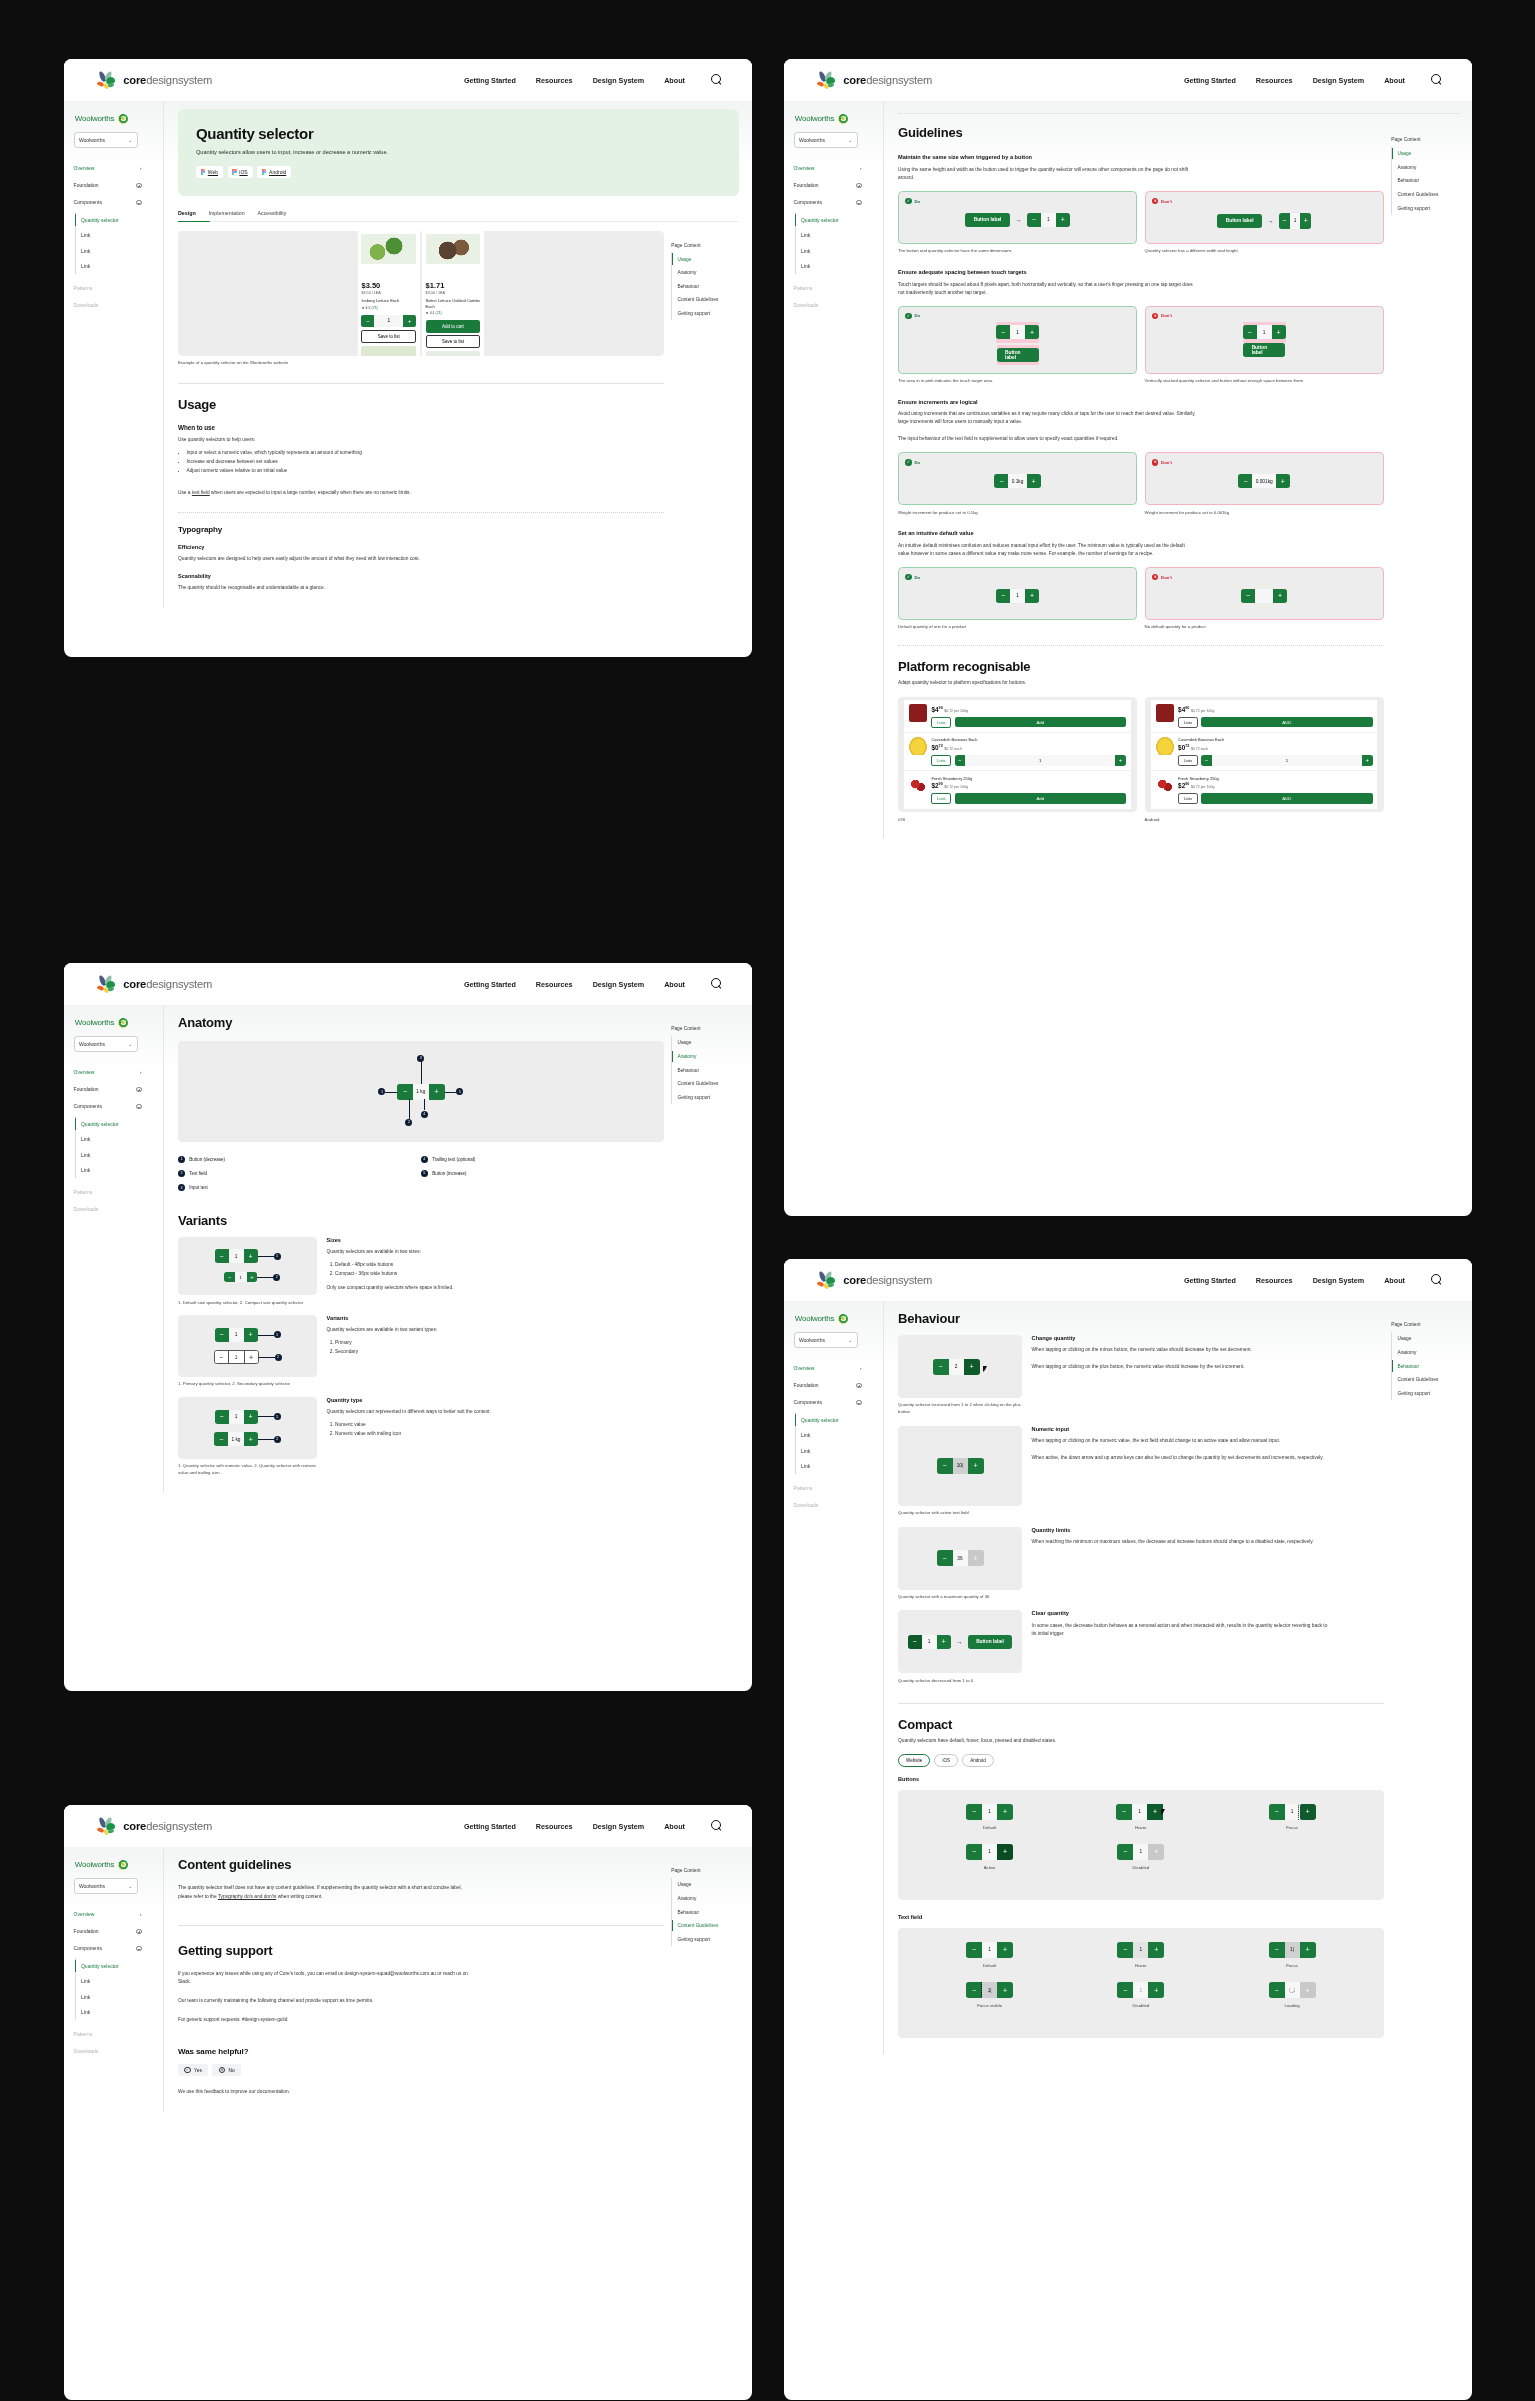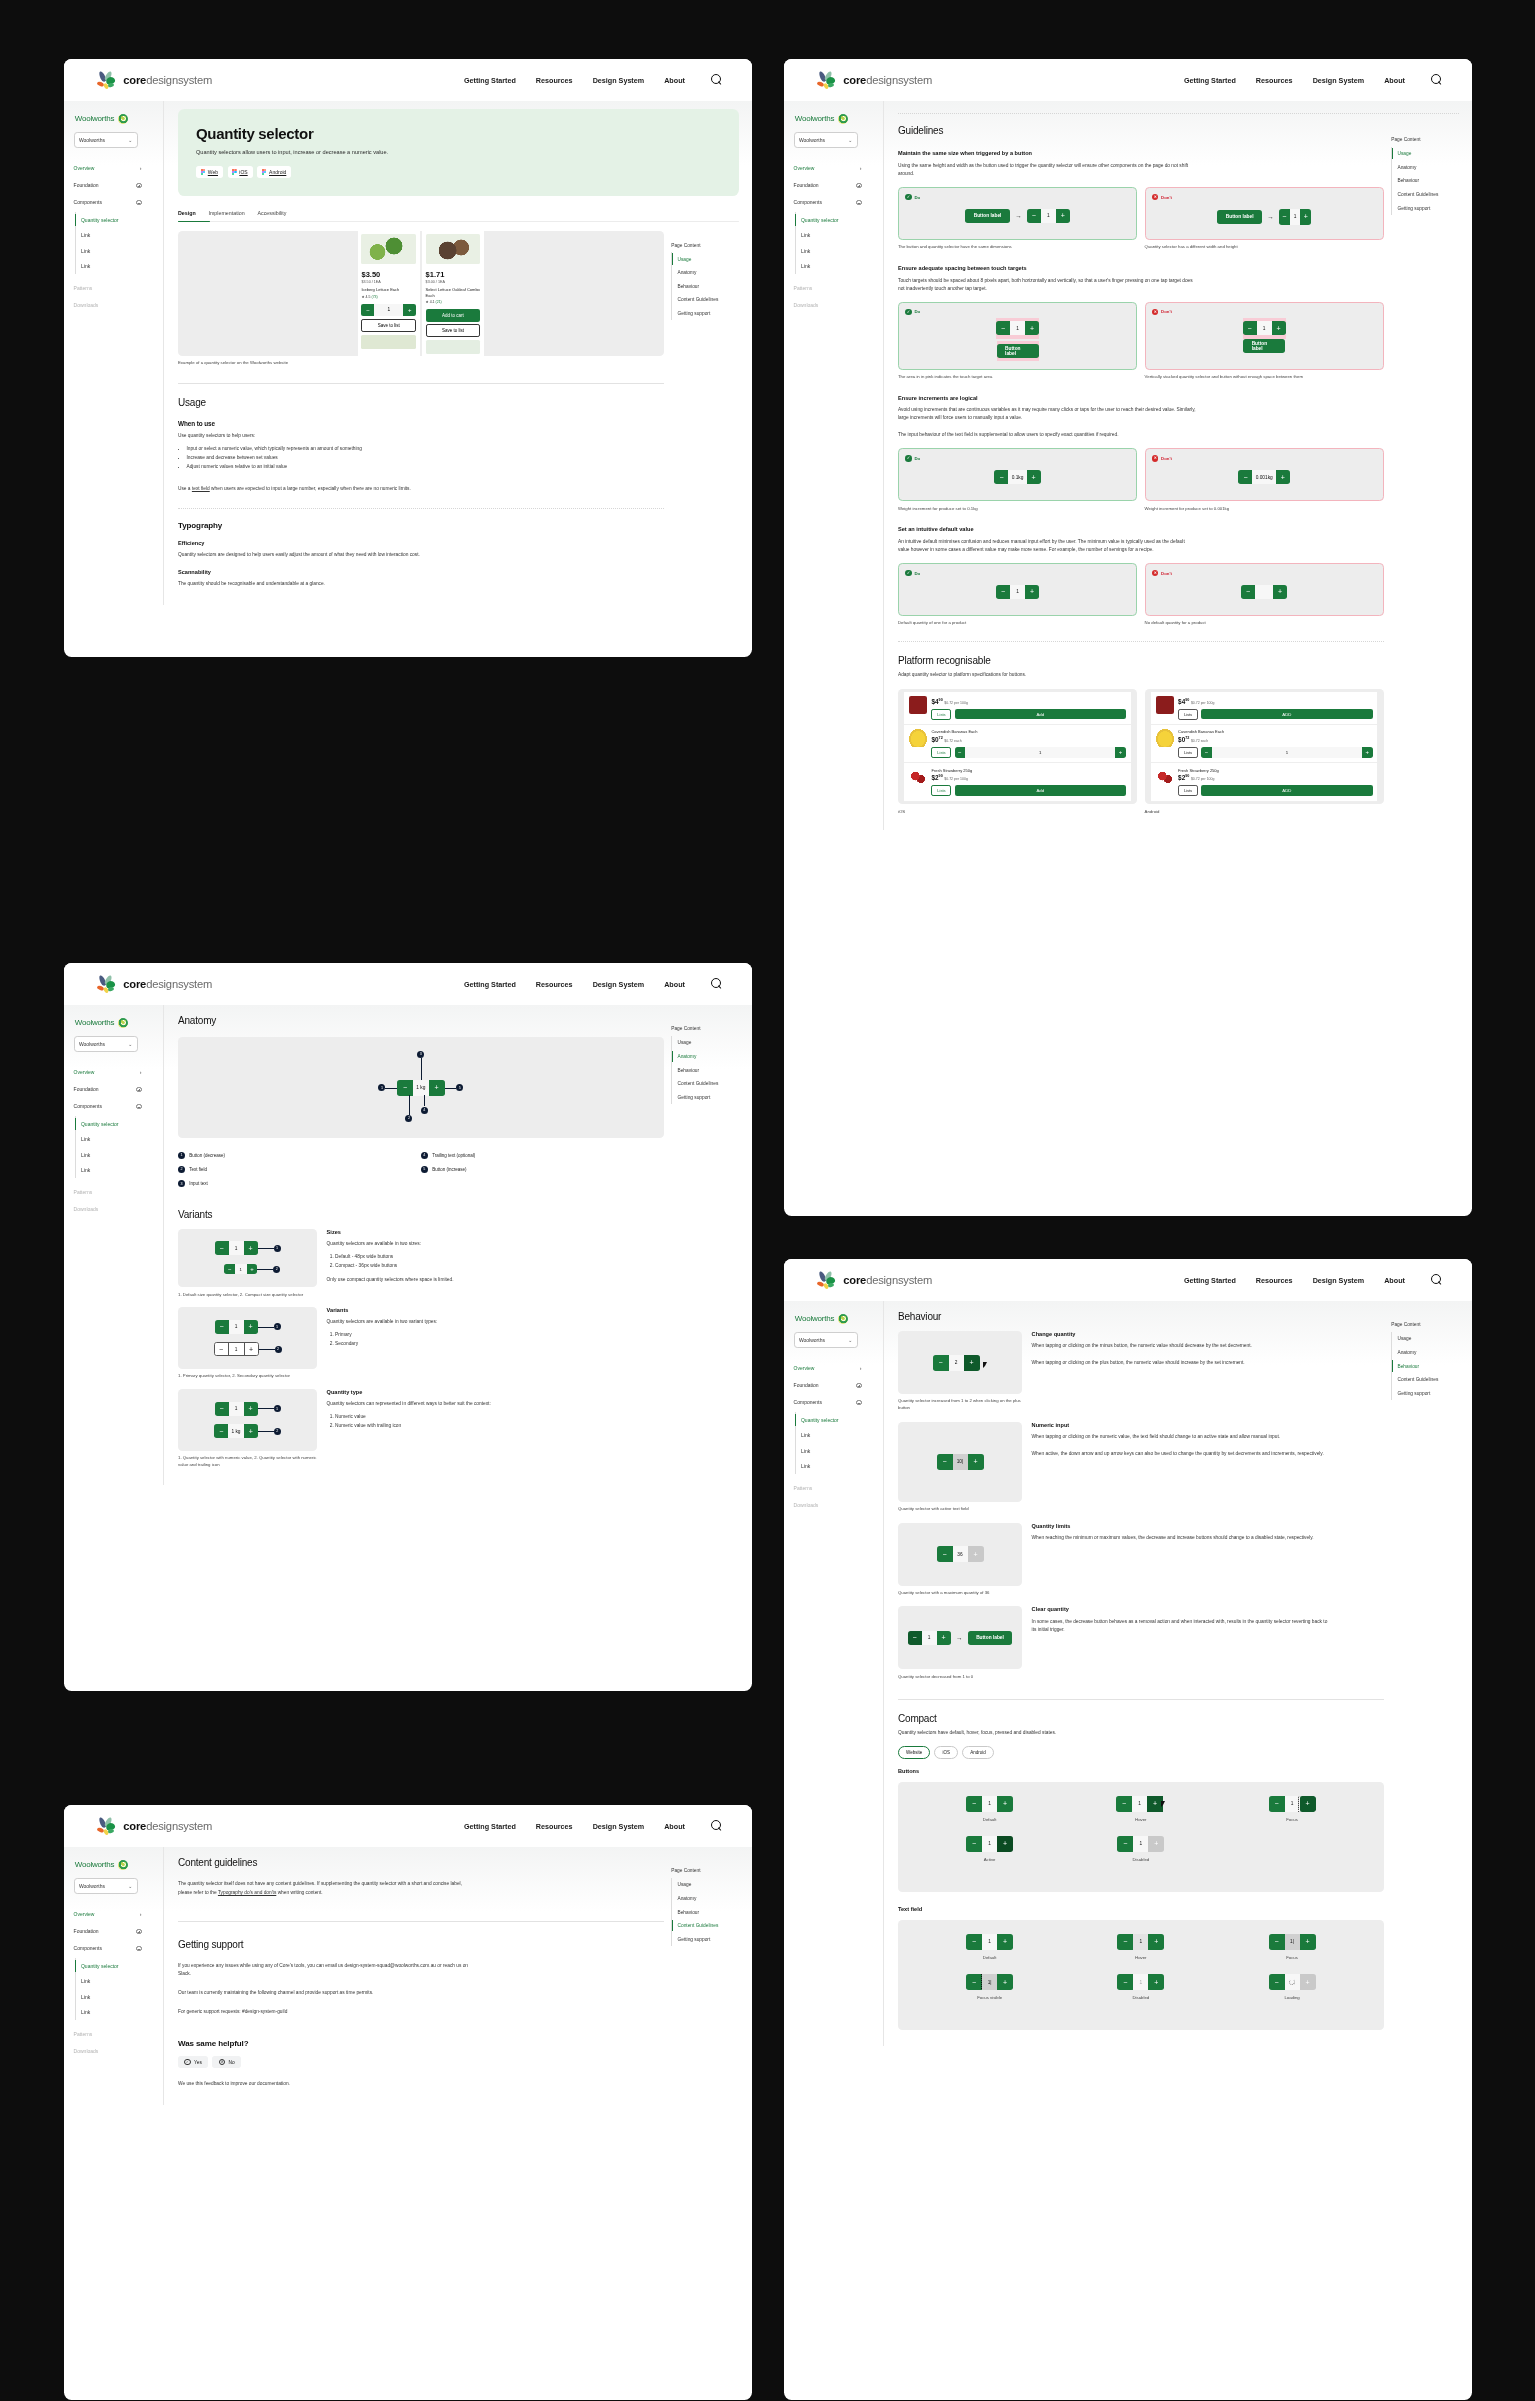--- a/index.html
+++ b/index.html
@@ -90,38 +90,38 @@
   .main-row { display:flex; gap:7.5px; margin-top:8.5px; }
   .main-col { flex:1; min-width:0; }
 
   .shot { background:#ededed; border-radius:4.3px; height:125px; display:flex; justify-content:center; gap:2.1px; overflow:hidden;}
   .pcard { width:62px; background:#fff; padding:3.2px 3.7px; }
   .pimg { height:30px; background:#e9f0e4; border-radius:1.6px;
           background-image:radial-gradient(circle at 30% 60%, #7fb24a 0 18%, transparent 19%),
                            radial-gradient(circle at 60% 40%, #4e8f34 0 22%, transparent 23%);}
   .pimg.b { background-image:radial-gradient(circle at 40% 55%, #5a4232 0 24%, transparent 25%),
                              radial-gradient(circle at 65% 45%, #7c5a3d 0 20%, transparent 21%); }
-  .price { font-size:7.5px; font-weight:700; margin-top:6px; color:#111;}
+  .price { font-size:7.5px; font-weight:700; margin-top:17px; color:#111;}
   .price-sub { font-size:3.7px; color:#555; margin-top:1.1px;}
   .pname { font-size:4px; color:#222; margin-top:3.2px; line-height:1.35;}
   .prate { font-size:3.5px; color:#333; margin-top:2.1px;}
   .prate a { color:#1a7a3c; }
   .qsel-mini { display:flex; height:12.8px; margin-top:4.8px; border-radius:2.1px; overflow:hidden;}
   .qsel-mini .mb { background:#1a7a3c; color:#fff; flex:none; width:12.8px; display:flex;align-items:center;justify-content:center;font-size:5.9px;}
   .qsel-mini .mv { flex:1; background:#f6f6f6; display:flex; align-items:center; justify-content:center; font-size:4.8px;}
   .btn-green { height:12.8px;background:#1a7a3c;color:#fff;border-radius:2.1px;display:flex;align-items:center;justify-content:center;font-size:4.5px;margin-top:4.8px;}
   .btn-outline { height:12.8px;background:#fff;border:0.5px solid #333;border-radius:2.1px;display:flex;align-items:center;justify-content:center;font-size:4.5px;margin-top:2.7px;}
   .pfoot { height:14px; margin-top:2.7px; border-radius:1.6px; background:#dfe8d3; }
   .pfoot.c2 { background:#e4eee2; }
   .caption { font-size:4.3px; color:#444; margin-top:4.3px; line-height:1.5; }
 
   .hr-solid { height:0.5px; background:#e2e2e2; margin:16px 0 14px; }
   .hr-dot { height:0.5px; border-top:0.5px dotted #d6d6d6; margin:14px 0 12.8px; }
 
-  h2.sec { font-size:10px; font-weight:400; color:#111; letter-spacing:-0.2px; }
+  h2.sec { font-size:13px; font-weight:700; color:#111; letter-spacing:-0.2px; }
   h3.sub { font-size:6.4px; font-weight:700; color:#111; margin-top:11.7px; letter-spacing:-0.1px;}
   h4.sub4 { font-size:5.6px; font-weight:700; color:#111; margin-top:9.6px; }
   p.body { font-size:4.8px; color:#333; line-height:1.75; margin-top:5.3px; max-width:299px;}
   ul.body, ol.body { margin:4.8px 0 0 8.5px; }
   ul.body li, ol.body li { font-size:4.8px; color:#333; line-height:1.8; }
   a.ul { color:#333; text-decoration:underline; }
 
   
   .dd-grid { display:flex; gap:7.5px; margin-top:8.5px; }
   .dd { flex:1; border-radius:4.3px; background:#ededed; padding:5.9px 6.4px 7.5px; min-height:53px; }

